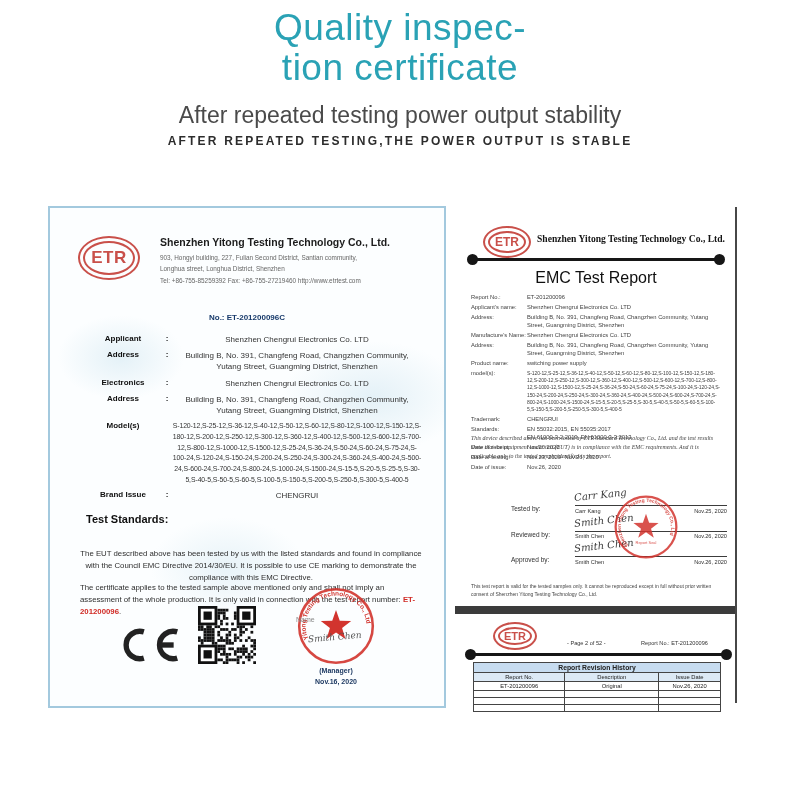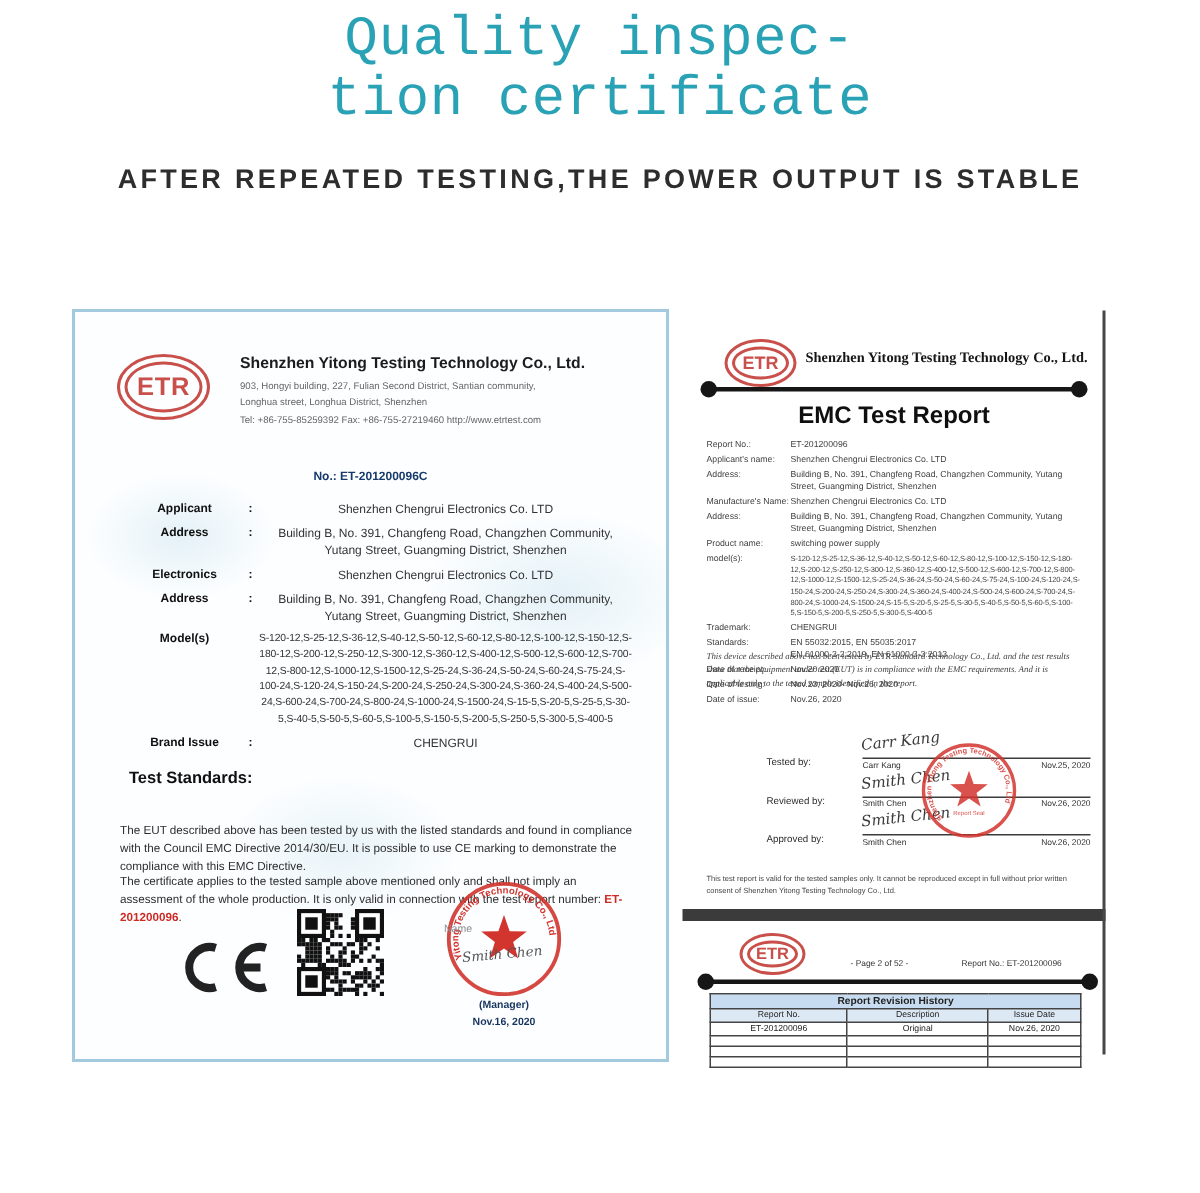--- a/index.html
+++ b/index.html
@@ -1,23 +1,23 @@
 <!DOCTYPE html>
 <html><head>
 <meta charset="utf-8">
 <style>
   html,body{margin:0;padding:0;background:#fff;}
   .canvas{position:relative;width:800px;height:795px;background:#fff;overflow:hidden;
           font-family:"Liberation Sans",sans-serif;color:#222;}
 
   
   .hero{position:absolute;top:8px;left:0;width:100%;text-align:center;}
-  .hero-title{font-size:37px;line-height:1.08;font-weight:500;color:#2aa2b5;letter-spacing:.5px;margin:0;font-family:Liberation Mono, monospace;}
+  .hero-title{font-size:37px;line-height:1.08;font-weight:500;color:#2aa2b5;letter-spacing:.5px;margin:0;}
   .hero-sub{margin-top:14px;font-size:23px;color:#4a4a4a;}
-  .hero-tag{margin-top:21px;font-size:18px;font-weight:700;letter-spacing:2.2px;color:#2d2d2d;}
+  .hero-tag{margin-top:5px;font-size:12px;font-weight:700;letter-spacing:2.2px;color:#2d2d2d;}
 
   
   .cert-left{position:absolute;left:48px;top:206px;width:398px;height:502px;
     border:2px solid #a3c9de;box-sizing:border-box;
     background:
       radial-gradient(90px 60px at 18% 30%,#e4f1f7 0%,transparent 70%),
       radial-gradient(130px 80px at 82% 38%,#e4f1f7 0%,transparent 70%),
       radial-gradient(110px 70px at 45% 72%,#e8f3f8 0%,transparent 70%),
       #fcfeff;}
   .logo{box-sizing:border-box;border:2px solid #c9504a;border-radius:50%;
@@ -38,21 +38,21 @@
   .lc-fields{position:absolute;left:34px;top:126px;width:338px;}
   .lf-row{display:flex;align-items:flex-start;margin-bottom:5px;text-align:center;}
   .lf-label{width:78px;flex:0 0 78px;font-size:8px;font-weight:700;color:#101010;}
   .lf-colon{width:10px;flex:0 0 10px;font-size:8px;font-weight:700;color:#101010;}
   .lf-value{flex:1;font-size:8px;color:#333;line-height:1.4;}
   .lf-small{font-size:6.9px;line-height:1.55;letter-spacing:-.1px;}
   .lc-std-label{position:absolute;left:36px;top:305px;font-size:11px;font-weight:700;color:#101010;}
   .lc-std-lines{position:absolute;top:317px;left:0;width:100%;text-align:center;
                 font-size:8.5px;font-weight:700;color:#222;line-height:1.5;}
   .lc-para{position:absolute;left:30px;width:342px;font-size:7.8px;color:#2e2e2e;line-height:1.55;}
-  .lc-para1{top:340px;}
+  .lc-para1{top:340px;text-align:center;}
   .lc-para2{top:374px;}
   .lc-report-red{color:#d02a24;font-weight:700;}
   .ce-mark{position:absolute;left:70px;top:414px;width:62px;height:46px;}
   .qr{position:absolute;left:148px;top:398px;width:58px;height:58px;}
   .lc-stamp{position:absolute;left:246px;top:378px;width:80px;height:80px;}
   .stamp-name-label{position:absolute;left:246px;top:408px;font-size:7px;color:#8a8a8a;}
   .stamp-sign{position:absolute;left:258px;top:424px;font-size:9px;font-style:italic;
               font-family:"DejaVu Serif",serif;color:#555;transform:rotate(-5deg);}
   .lc-manager{position:absolute;left:240px;top:459px;width:92px;text-align:center;
               font-size:7px;font-weight:700;color:#17345e;}
@@ -61,21 +61,21 @@
 
   
   .cert-right{position:absolute;left:455px;top:206px;width:282px;height:505px;background:#fff;}
   .rc-logo{position:absolute;left:28px;top:20px;width:48px;height:32px;}
   .rc-logo .logo-inner{font-size:12px;}
   .rc-labname{position:absolute;left:82px;top:27px;width:194px;
               font-family:"Liberation Serif",serif;font-size:9.6px;font-weight:700;color:#151515;}
   .rule{position:absolute;height:3px;background:#161616;}
   .rule-dot{position:absolute;width:11px;height:11px;border-radius:50%;background:#161616;}
   .rc-title{position:absolute;top:63px;left:0;width:100%;text-align:center;
-            font-size:16px;font-weight:700;color:#0f0f0f;}
+            font-size:16px;font-weight:400;color:#0f0f0f;}
   .rc-rows{position:absolute;left:16px;top:88px;width:252px;}
   .rf-row{display:flex;align-items:flex-start;margin-bottom:2.6px;}
   .rf-label{width:56px;flex:0 0 56px;font-size:5.8px;color:#3f3f3f;line-height:1.3;}
   .rf-value{flex:1;font-size:5.8px;color:#3f3f3f;line-height:1.3;white-space:pre-line;}
   .rf-small{font-size:5px;line-height:1.45;letter-spacing:-.1px;}
   .rc-statement{position:absolute;left:16px;top:228px;width:252px;
                 font-family:"Liberation Serif",serif;font-style:italic;
                 font-size:5.9px;color:#3f3f3f;line-height:1.5;}
   .rc-sigs{position:absolute;left:56px;top:286px;width:216px;}
   .sig-row{display:flex;margin-bottom:4px;}
@@ -101,20 +101,21 @@
   .rt-empty td{height:6px;background:#fff;}
   .edge-line{position:absolute;left:735px;top:207px;width:2px;height:496px;background:#474747;}
 </style>
 </head>
 <body>
 
 <div class="canvas">
 
   <div class="hero">
     <h1 class="hero-title"><span>Quality inspec-</span><br><span>tion certificate</span></h1>
+    <div class="hero-sub">After repeated testing power output stability</div>
     <div class="hero-tag">AFTER REPEATED TESTING,THE POWER OUTPUT IS STABLE</div>
   </div>
 
   <div class="cert-left">
     <div class="logo lc-logo">
       <div class="logo-inner">ETR</div>
     </div>
     <div class="lc-lab">
       <div class="lc-lab-name">Shenzhen Yitong Testing Technology Co., Ltd.</div>
       <div class="lc-lab-addr"><span>903, Hongyi building, 227, Fulian Second District, Santian community,</span><br><span>Longhua street, Longhua District, Shenzhen</span></div>

